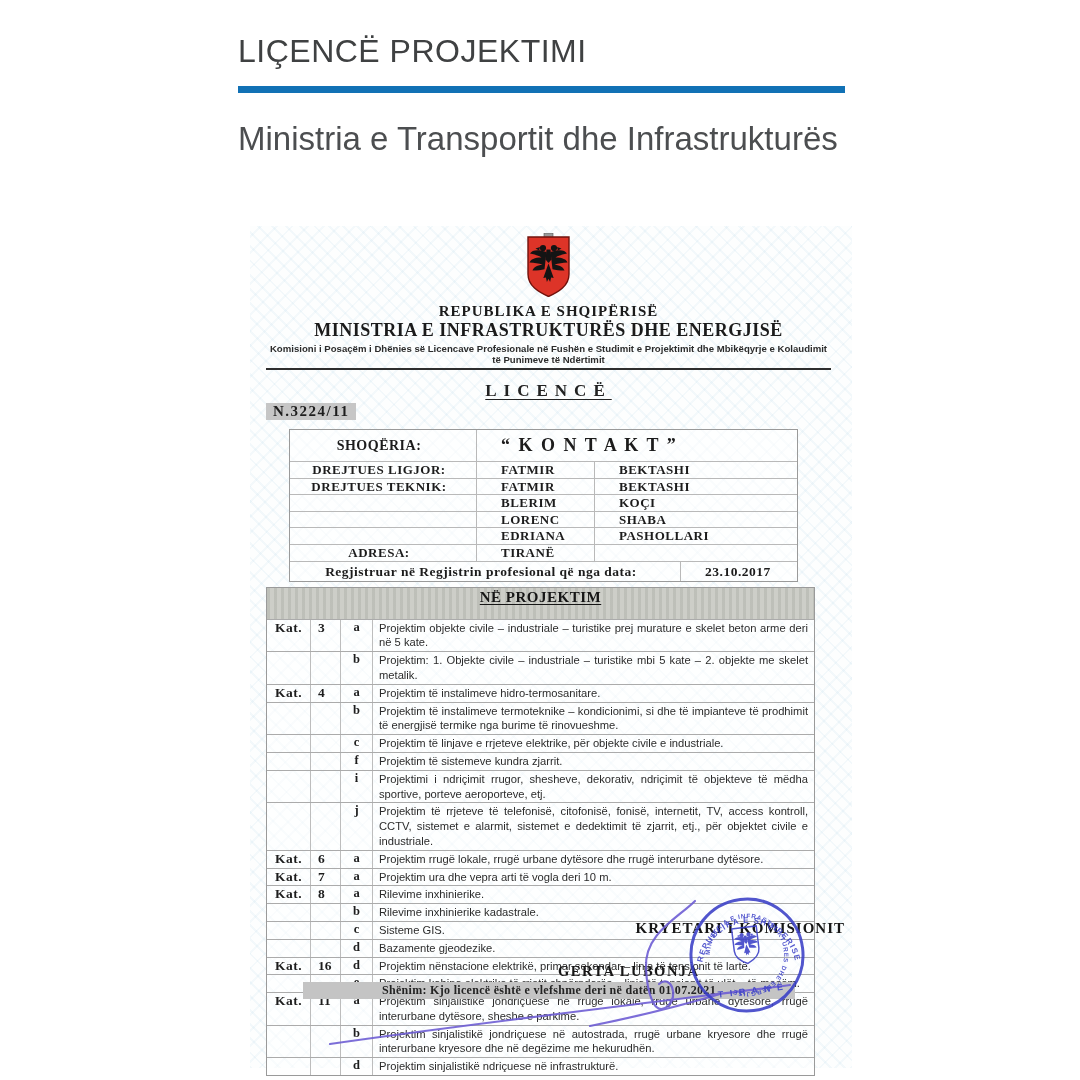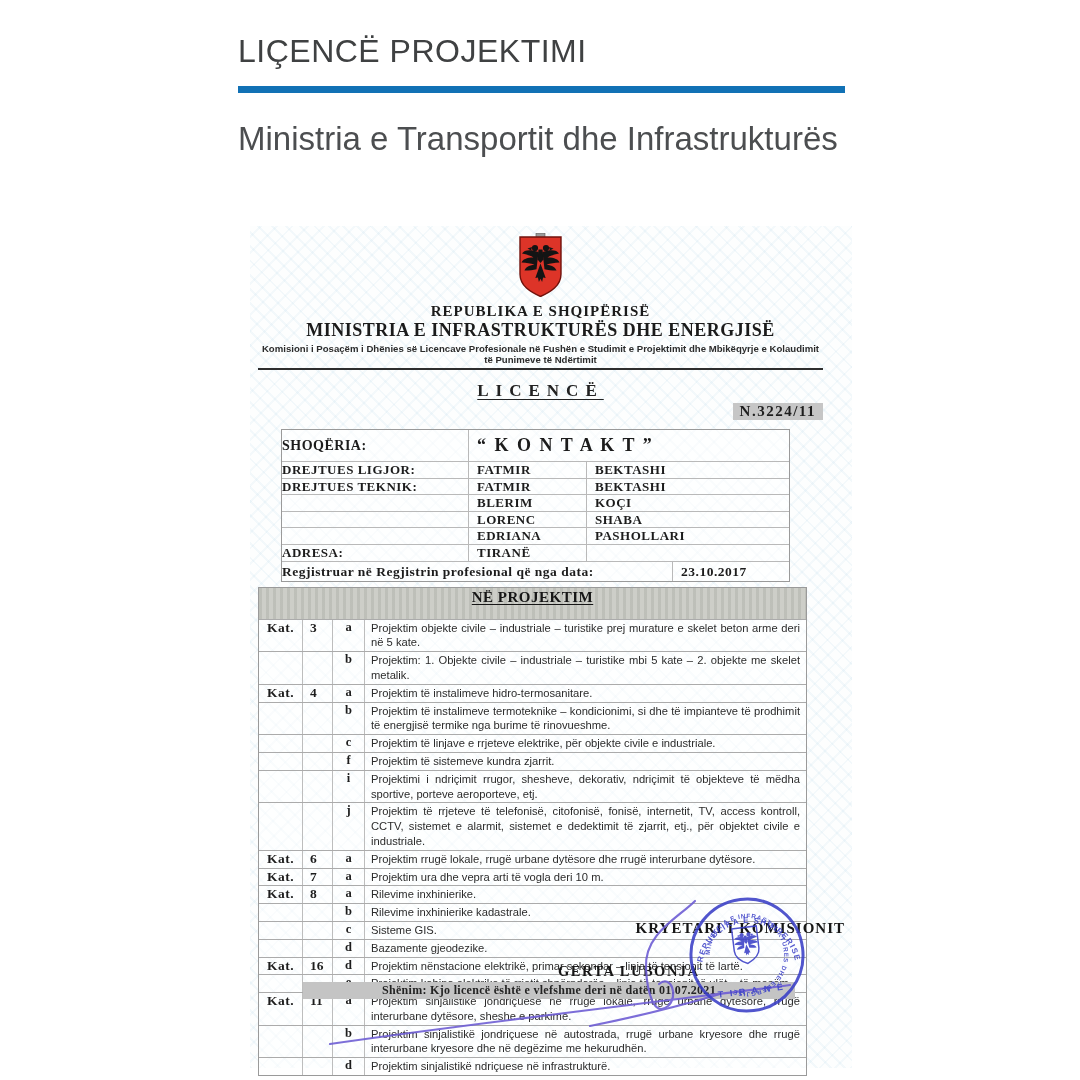--- a/index.html
+++ b/index.html
@@ -16,48 +16,48 @@
 
   
   .scan{
     position:absolute;left:250px;top:226px;width:602px;height:842px;
     background-color:#fdfefe;
     background-image:
       repeating-linear-gradient(45deg, rgba(137,190,219,0.09) 0 2px, transparent 2px 10px),
       repeating-linear-gradient(-45deg, rgba(137,190,219,0.08) 0 2px, transparent 2px 11px);
     color:#1d1d1d;
   }
-  .scan-inner{position:absolute;left:8px;top:0;width:565px;}
+  .scan-inner{position:absolute;left:16px;top:0;width:565px;}
 
   .emblem-wrap{margin-top:7px;text-align:center;}
   .org-republic{margin-top:2px;text-align:center;font-weight:bold;font-size:15px;letter-spacing:1px;
     font-family:"Liberation Serif","DejaVu Serif",serif;color:#1b1b1b;}
   .org-ministry{text-align:center;font-weight:bold;font-size:18px;letter-spacing:.5px;
     font-family:"Liberation Serif","DejaVu Serif",serif;color:#1b1b1b;}
   .commission-line{margin-top:2px;text-align:center;font-weight:bold;font-size:9.6px;color:#2c2c2c;
     border-bottom:2px solid #2e2e2e;padding-bottom:3px;letter-spacing:0;}
 
   .license-heading{margin-top:11px;text-align:center;font-weight:bold;font-size:17px;
     letter-spacing:7px;text-decoration:underline;text-underline-offset:3px;color:#222;
     font-family:"Liberation Serif","DejaVu Serif",serif;}
-  .license-number-wrap{text-align:right;margin-top:1px;}
+  .license-number-wrap{text-align:left;margin-top:1px;}
   .license-number{display:inline-block;background:#c6c6c6;padding:0 7px;font-weight:bold;
     font-size:15px;letter-spacing:1.5px;color:#1d1d1d;
     font-family:"Liberation Serif","DejaVu Serif",serif;}
 
   
   .company-table{margin:9px 0 0 23px;width:507px;border:1px solid #9a9a9a;background:rgba(255,255,255,.55);}
   .crow{display:grid;border-bottom:1px solid #b9b9b9;
     font-family:"Liberation Serif","DejaVu Serif",serif;font-weight:bold;color:#1c1c1c;}
   .crow:last-child{border-bottom:none;}
   .crow-company{grid-template-columns:186px 1fr;height:31px;line-height:31px;font-size:14px;}
   .crow-person{grid-template-columns:186px 118px 1fr;height:15.6px;line-height:15.6px;font-size:13px;}
   .crow-register{grid-template-columns:390px 1fr;height:19px;line-height:19px;font-size:13.5px;}
-  .clabel{text-align:left;padding-right:8px;letter-spacing:.5px;}
-  .cfirst,.clast,.cvalue{border-left:1px solid #b9b9b9;padding-left:8px;letter-spacing:.5px;}
+  .clabel{text-align:center;padding-right:8px;letter-spacing:.5px;}
+  .cfirst,.clast,.cvalue{border-left:1px solid #b9b9b9;padding-left:24px;letter-spacing:.5px;}
   .company-name{font-size:18px;letter-spacing:2px;}
 
   
   .cat-table{margin:5px 0 0 0;width:547px;border:1px solid #9a9a9a;background:rgba(255,255,255,.5);}
   .cat-band{height:31px;line-height:18px;text-align:center;
     background-color:#cdcec8;
     background-image:repeating-linear-gradient(90deg, rgba(120,125,115,.18) 0 3px, transparent 3px 7px);
   }
   .cat-band span{font-family:"Liberation Serif","DejaVu Serif",serif;font-weight:bold;font-size:15px;
     letter-spacing:.5px;text-decoration:underline;text-underline-offset:2px;color:#161616;}

